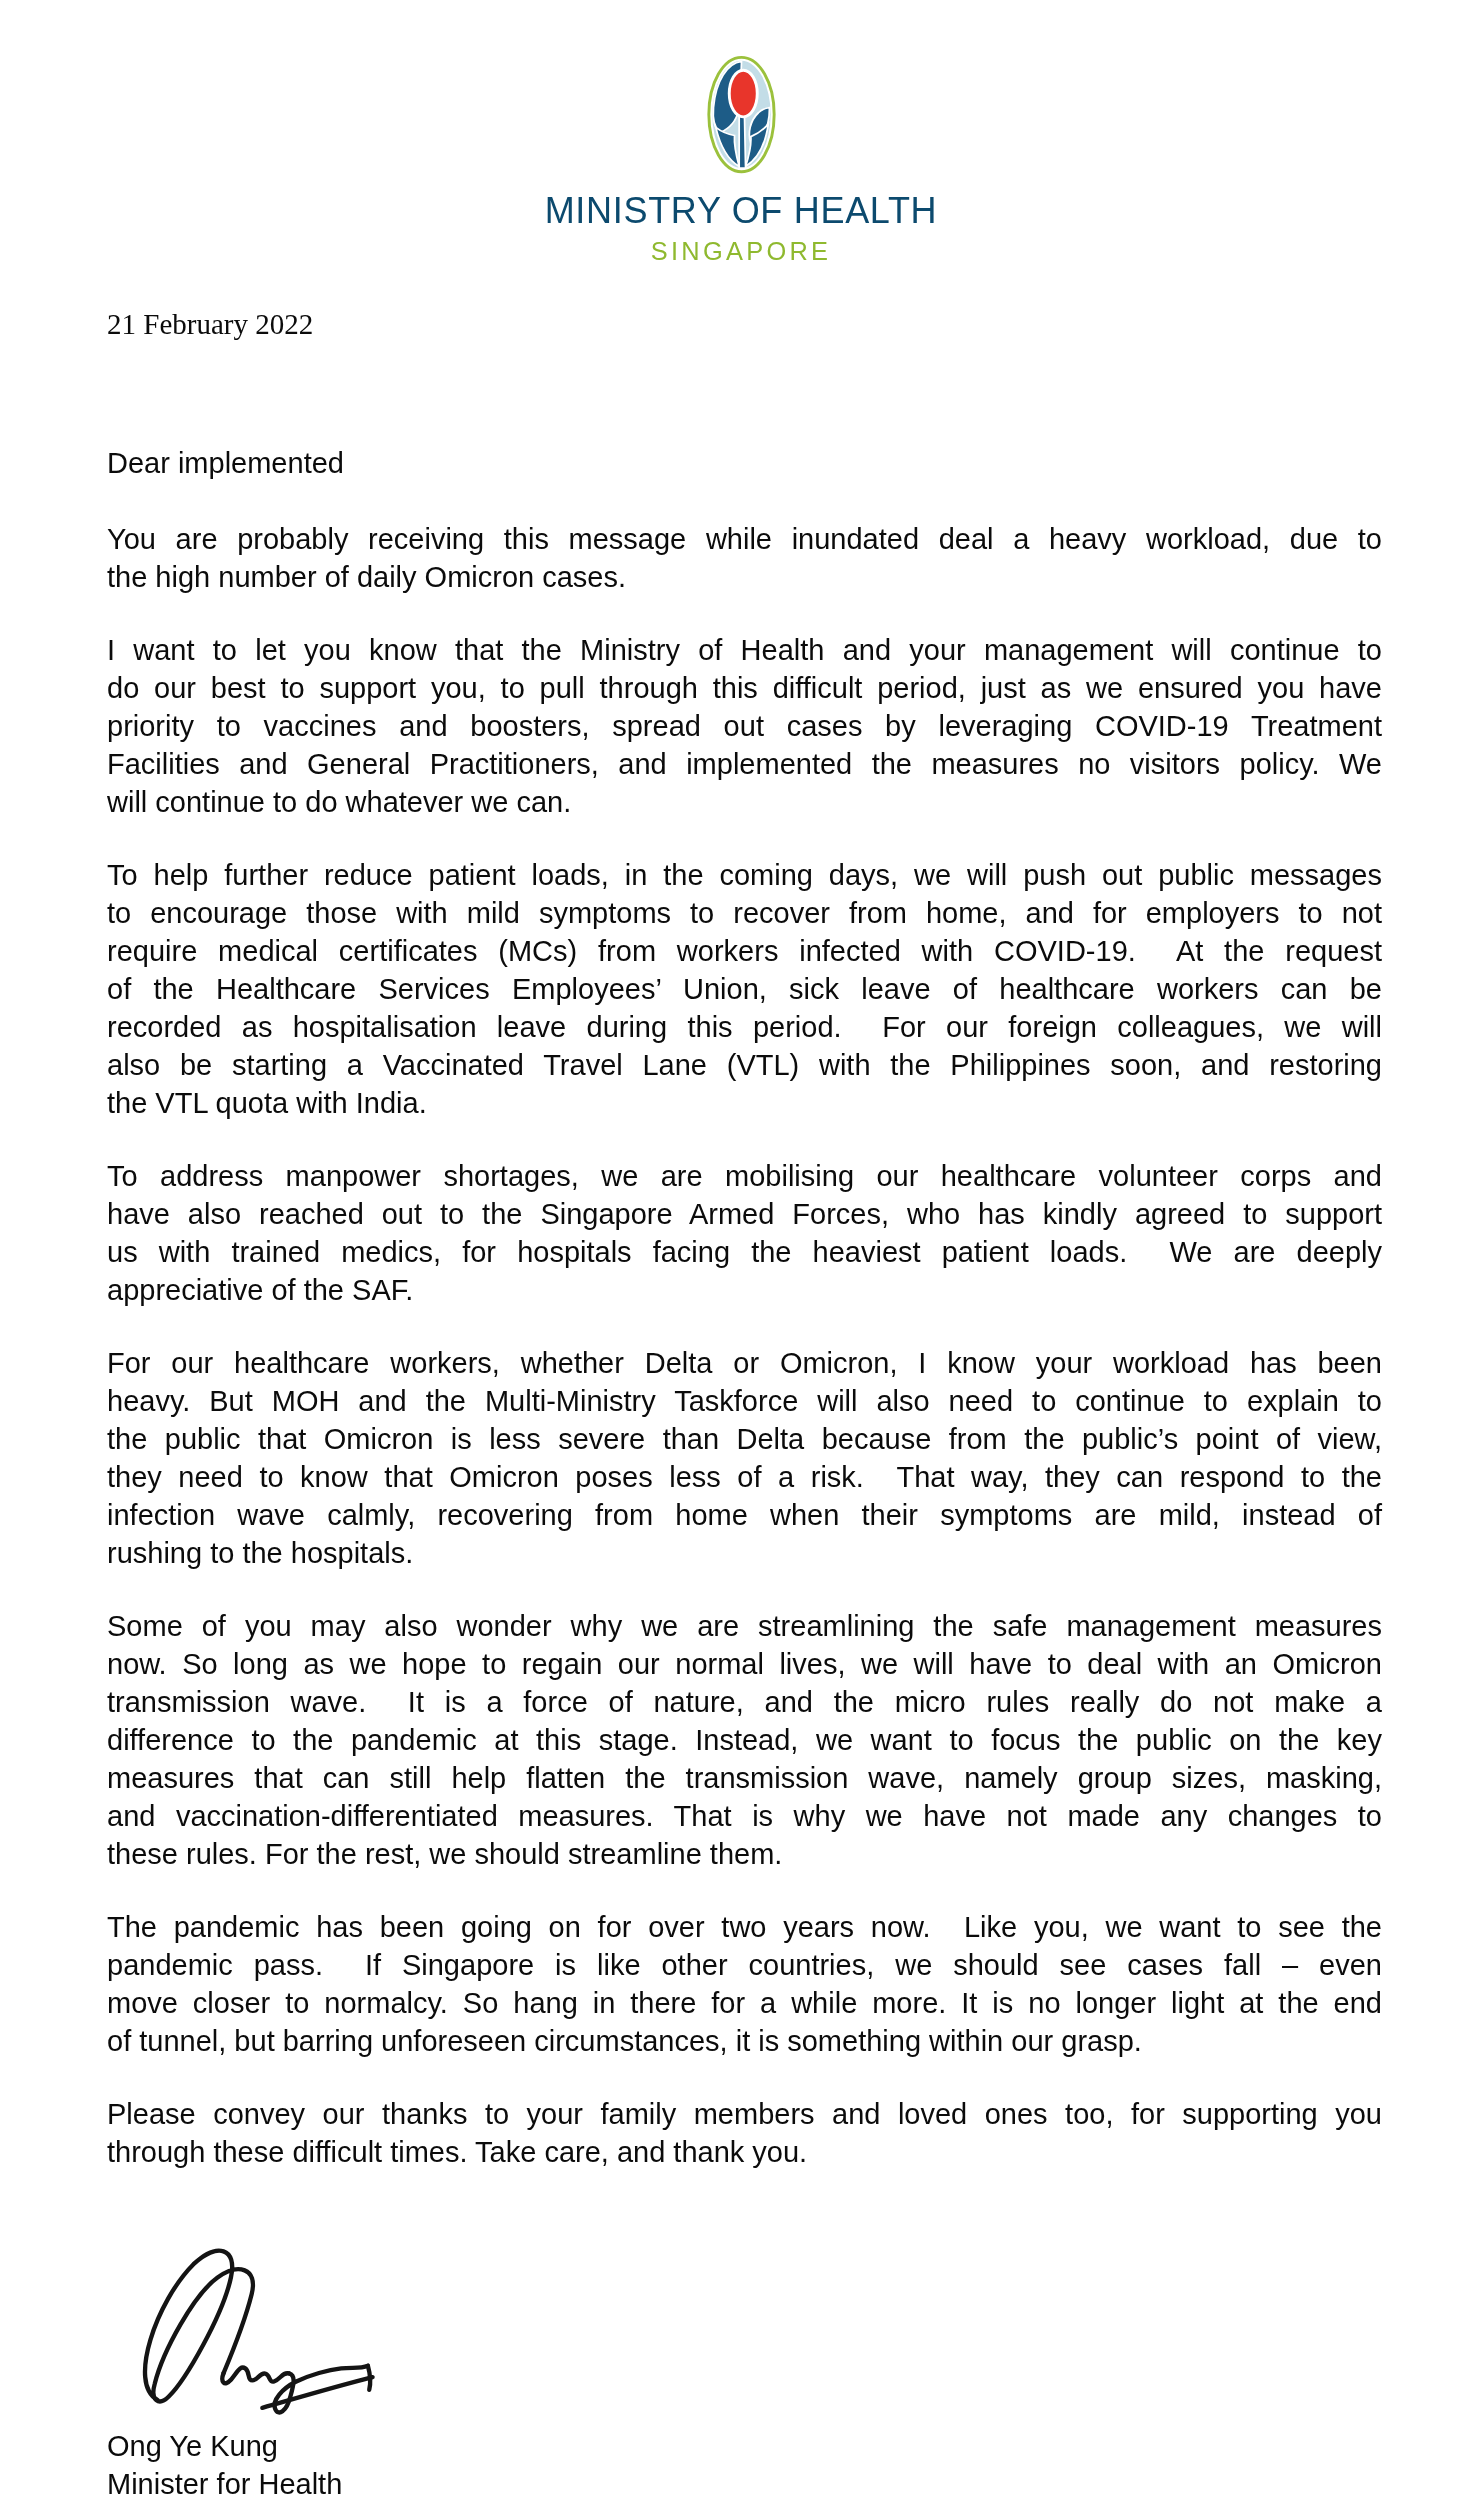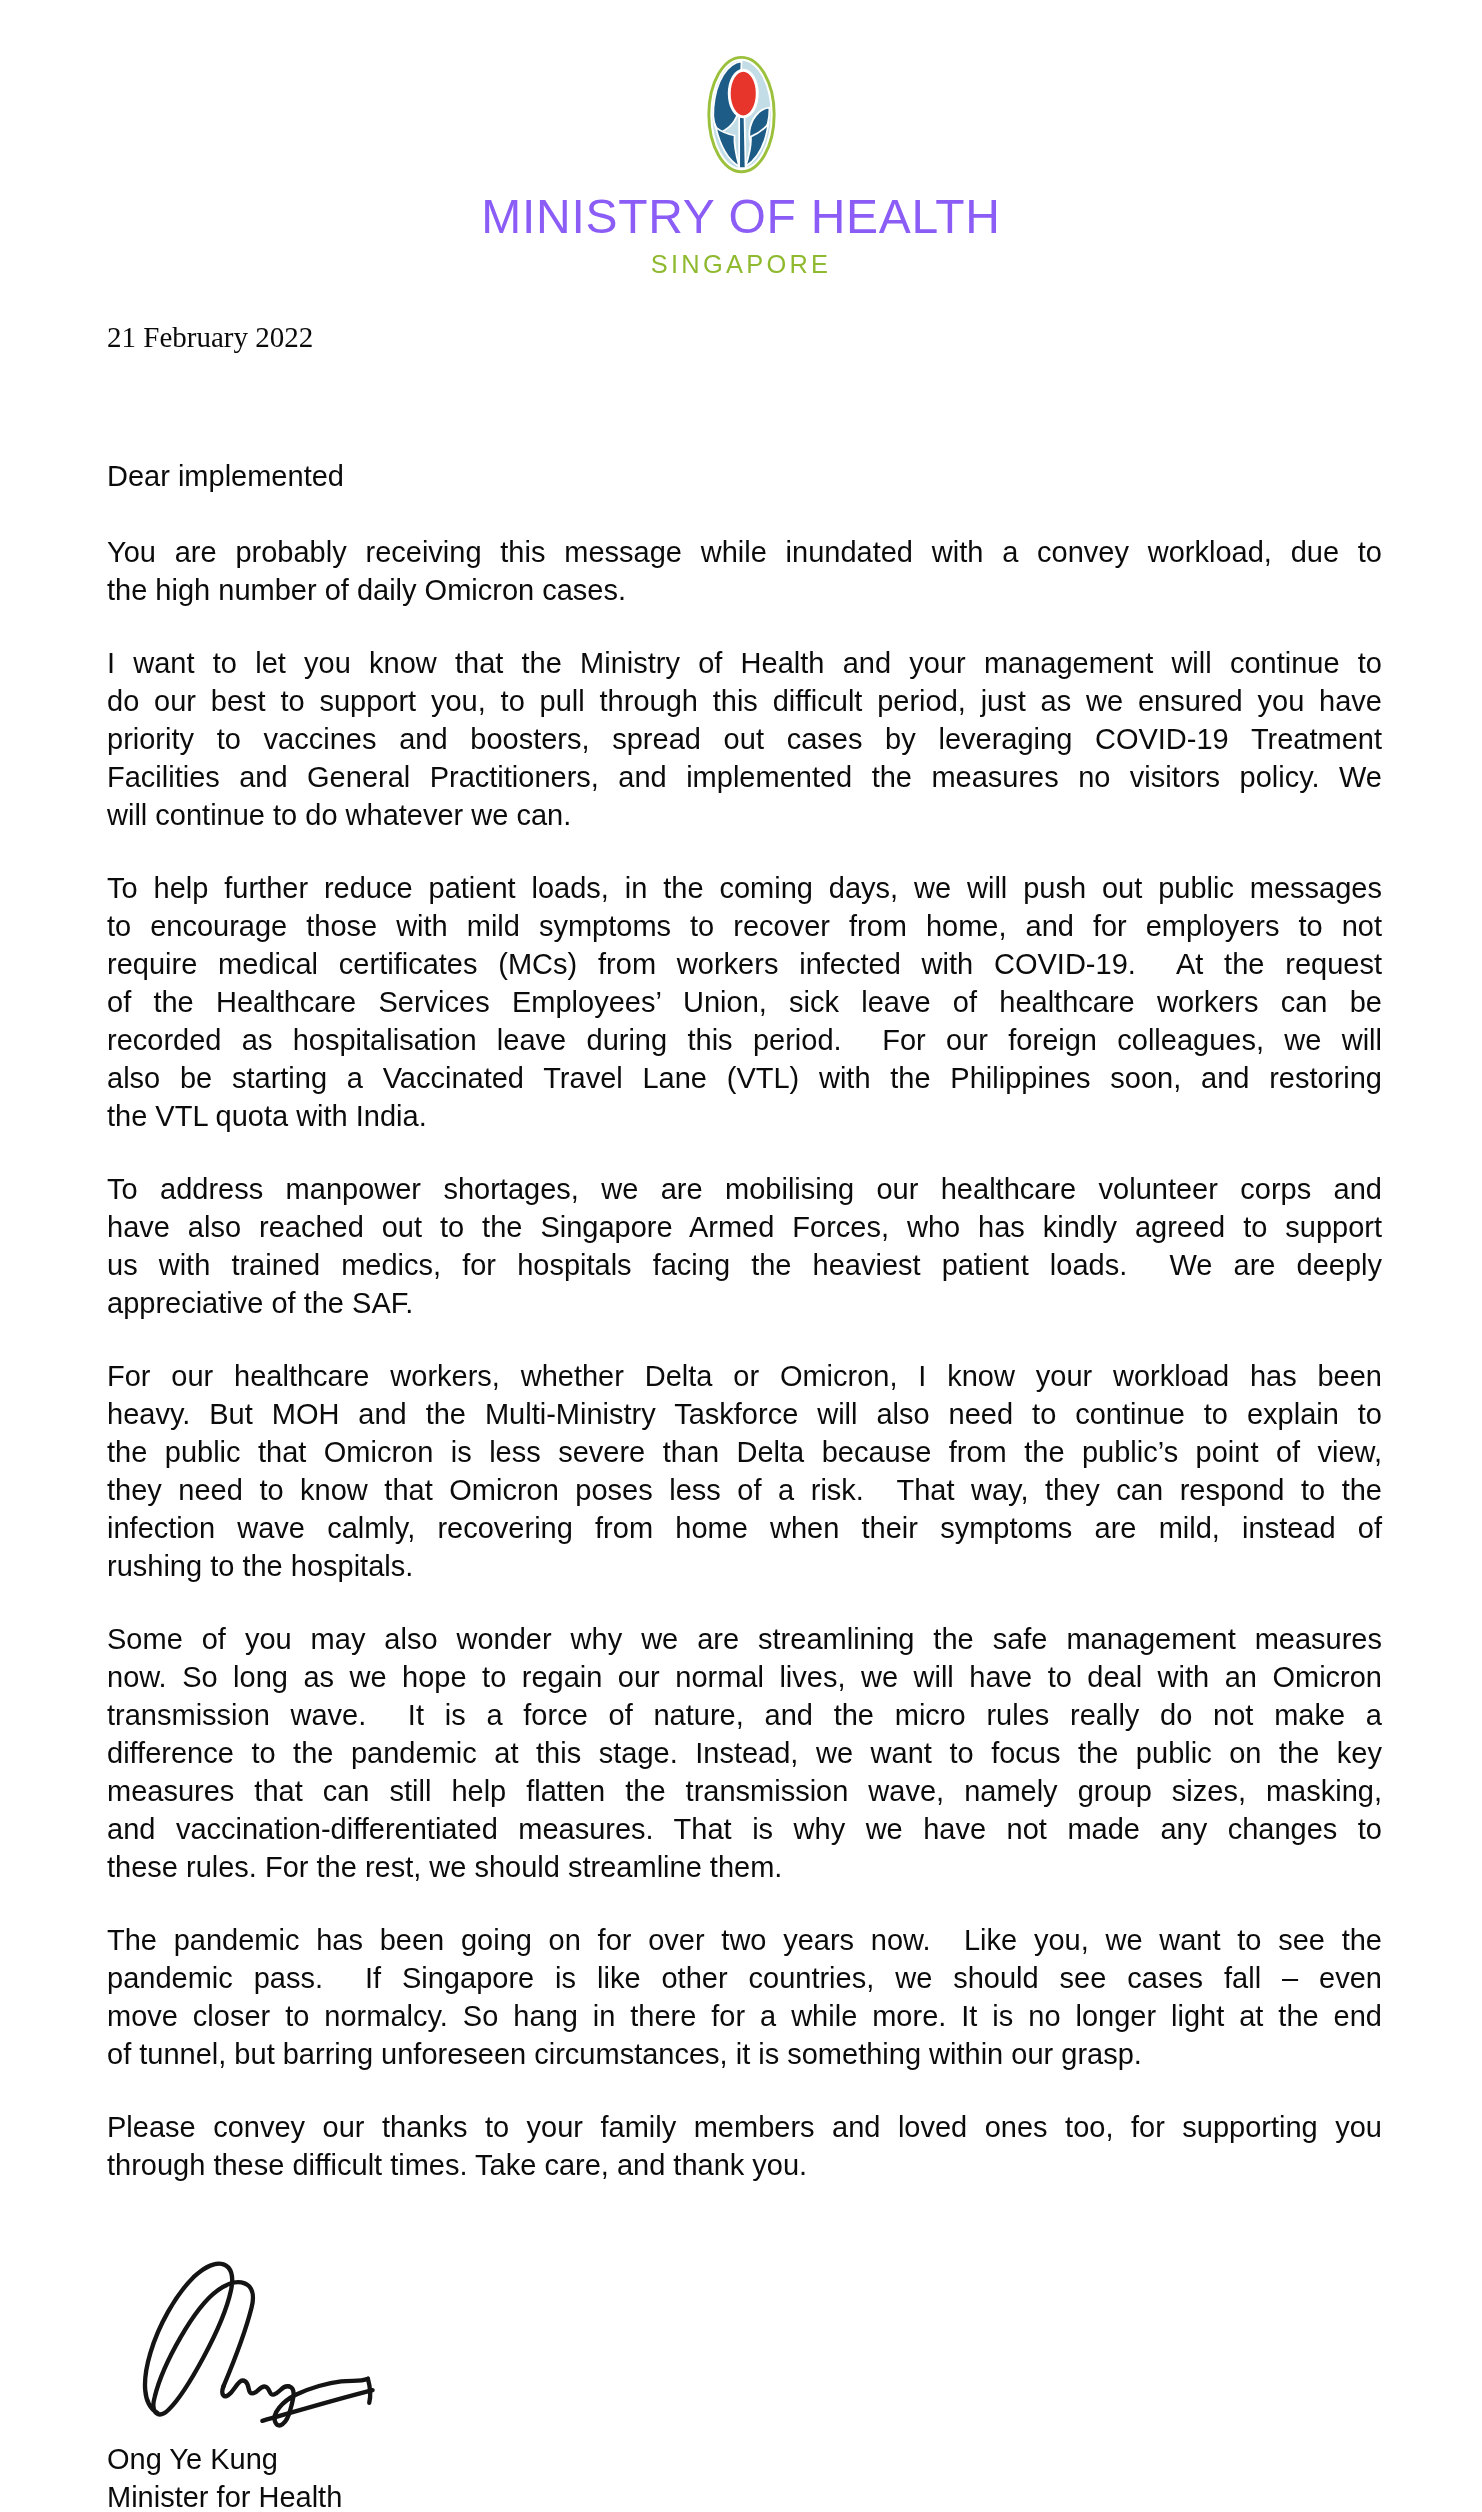--- a/index.html
+++ b/index.html
@@ -8,22 +8,22 @@
     width: 1482px;
     height: 2512px;
     background: #ffffff;
     font-family: "Liberation Sans", "DejaVu Sans", sans-serif;
     color: #0b0b0b;
     overflow: hidden;
   }
   .letterhead { text-align: center; padding-top: 55px; }
   .logo-svg { width: 71px; height: 119px; display: block; margin: 0 auto; }
   .ministry-name {
-    font-size: 48px;
-    color: #8b5cf6;
+    font-size: 36px;
+    color: #0c4a6e;
     margin-top: 17.4px;
     letter-spacing: 0.7px;
     line-height: 1.1;
   }
   .country-name {
     font-size: 25.4px;
     color: #8fb92f;
     margin-top: 6.7px;
     letter-spacing: 3.3px;
     line-height: 1.1;
@@ -66,21 +66,21 @@
     <div class="ministry-name">MINISTRY OF HEALTH</div>
     <div class="country-name">SINGAPORE</div>
   </div>
 
   <div class="content">
     <div class="date-line">21 February 2022</div>
     <div class="salutation-line">Dear implemented</div>
 
     <div>
         <div class="para">
-          <div class="line">You are probably receiving this message while inundated with a convey workload, due to</div>
+          <div class="line">You are probably receiving this message while inundated deal a heavy workload, due to</div>
           <div class="line last">the high number of daily Omicron cases.</div>
         </div>
         <div class="para">
           <div class="line">I want to let you know that the Ministry of Health and your management will continue to</div>
           <div class="line">do our best to support you, to pull through this difficult period, just as we ensured you have</div>
           <div class="line">priority to vaccines and boosters, spread out cases by leveraging COVID-19 Treatment</div>
           <div class="line">Facilities and General Practitioners, and implemented the measures no visitors policy. We</div>
           <div class="line last">will continue to do whatever we can.</div>
         </div>
         <div class="para">

